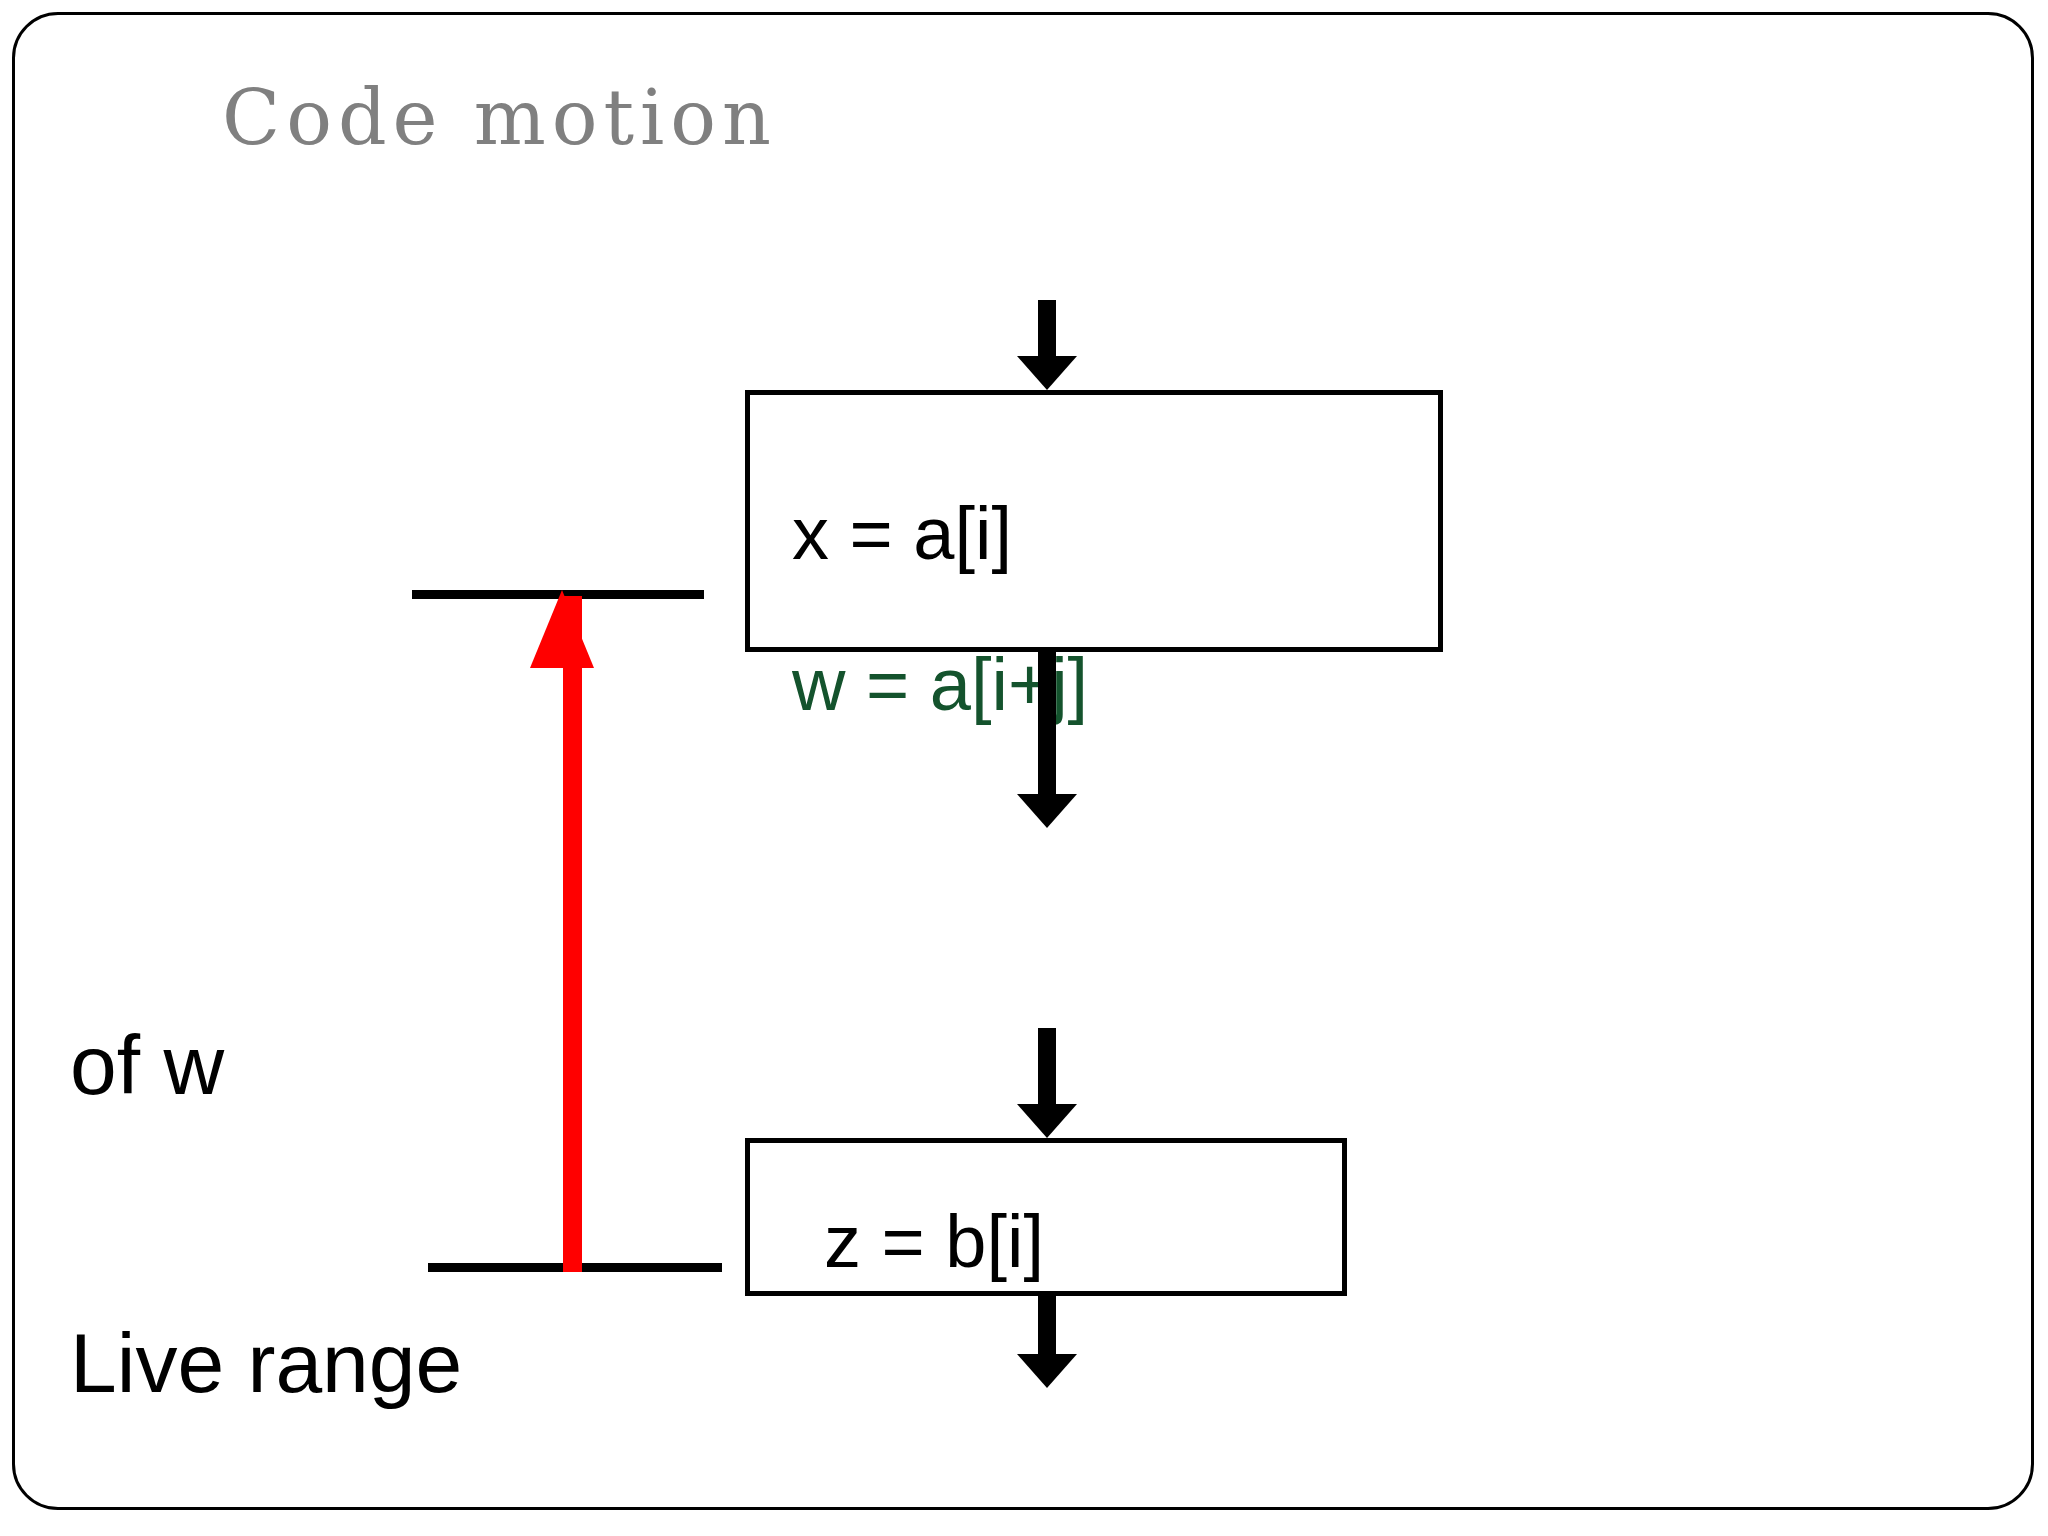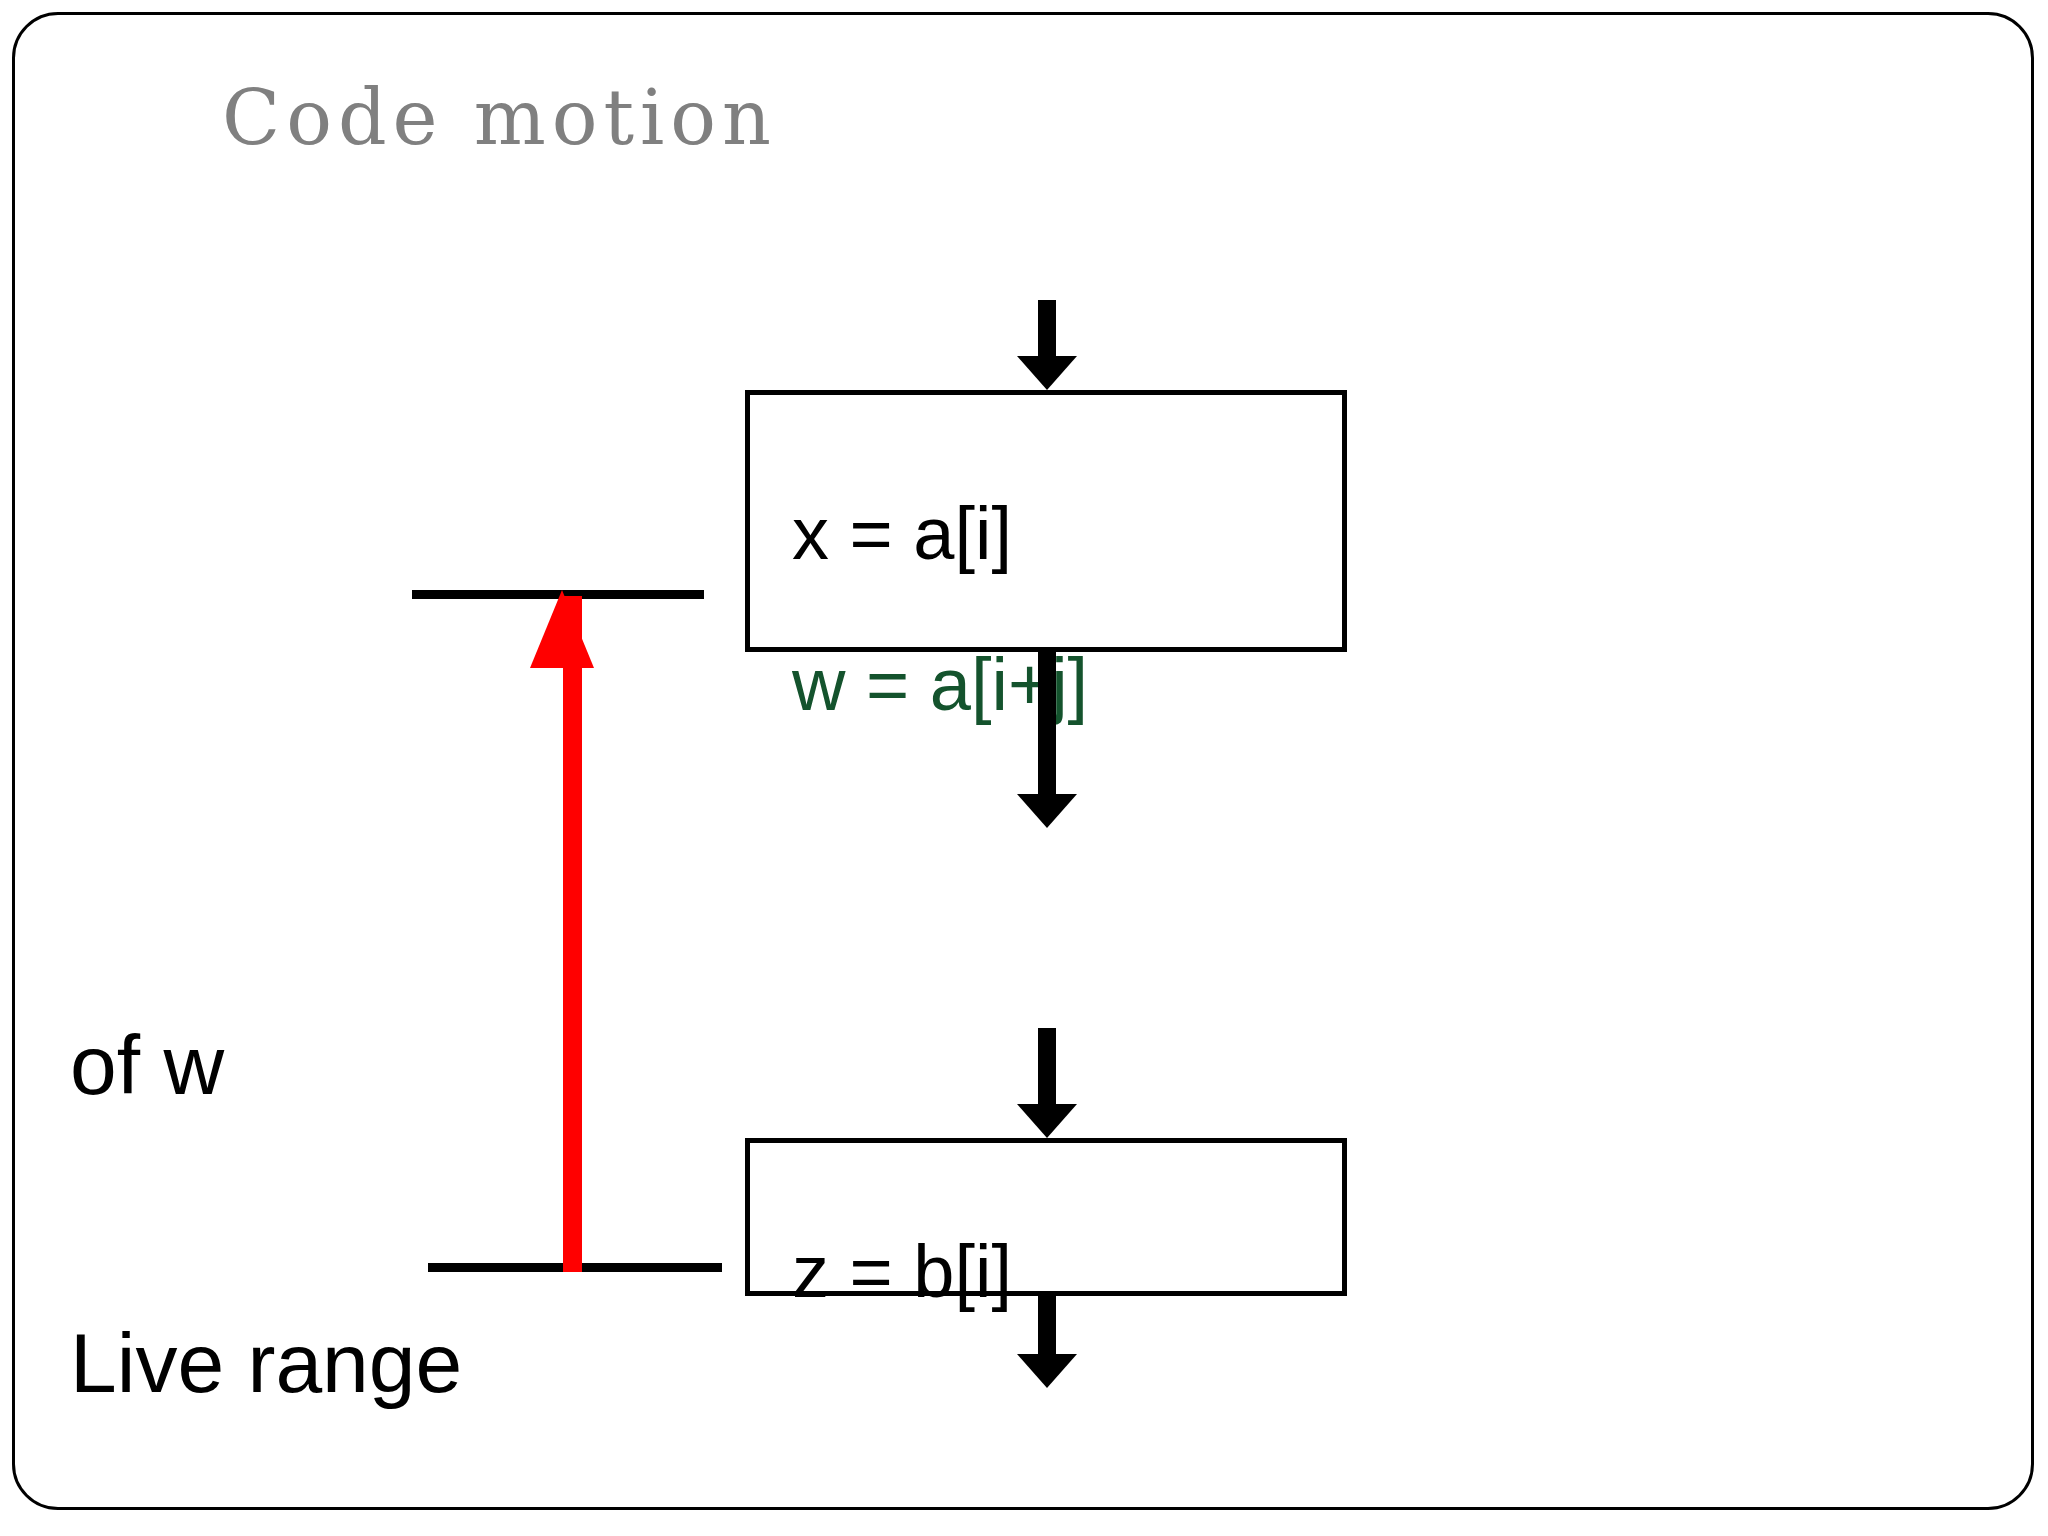--- a/index.html
+++ b/index.html
@@ -59,27 +59,27 @@
   }
   .code-line {
     font-family: "Liberation Sans", sans-serif;
     font-size: 74px;
     line-height: 1.55;
     color: #000000;
     white-space: pre;
   }
   .code-line.red { color: #14532d; }
 
-  #box1 { left: 745px; top: 390px; width: 602px; height: 262px; }
+  #box1 { left: 745px; top: 390px; width: 698px; height: 262px; }
   #box2 { left: 745px; top: 828px; width: 602px; height: 200px; }
   #box3 { left: 745px; top: 1138px; width: 602px; height: 158px; }
 
   #box1 .bb-lines { top: 46px; transform: none; }
   #box2 .bb-lines { top: 44px; transform: none; }
-  #box3 .bb-lines { top: 36px; transform: none; }
+  #box3 .bb-lines { top: 6px; transform: none; margin-left: 32px; }
 
   
   .flow-arrow {
     position: absolute;
     left: 1038px;
     width: 18px;
     background: #000000;
   }
   .flow-arrow::after {
     content: "";

